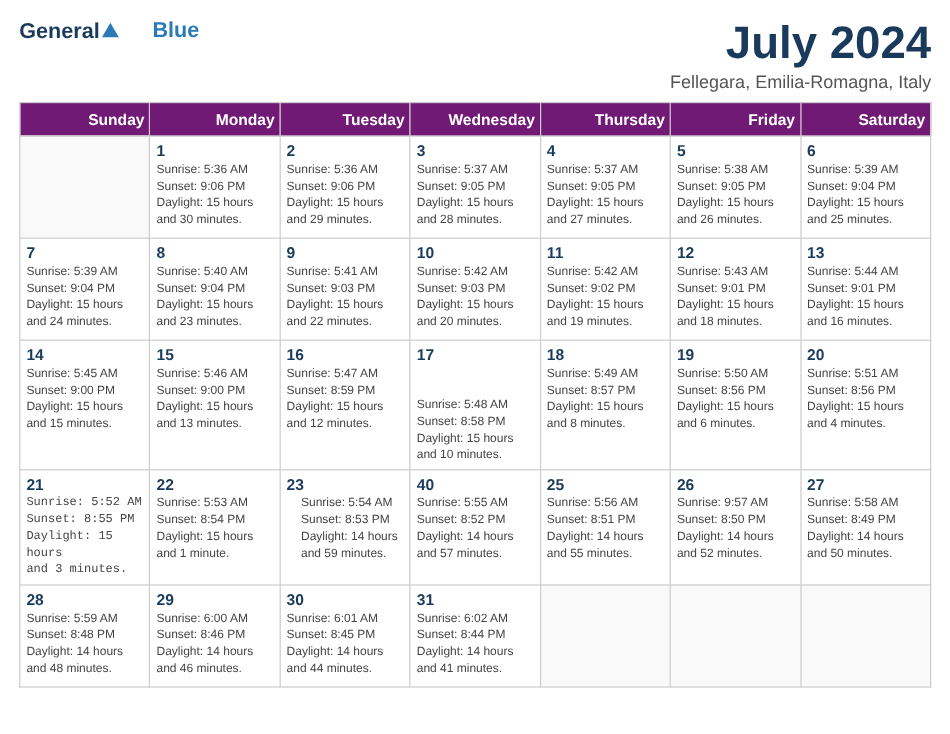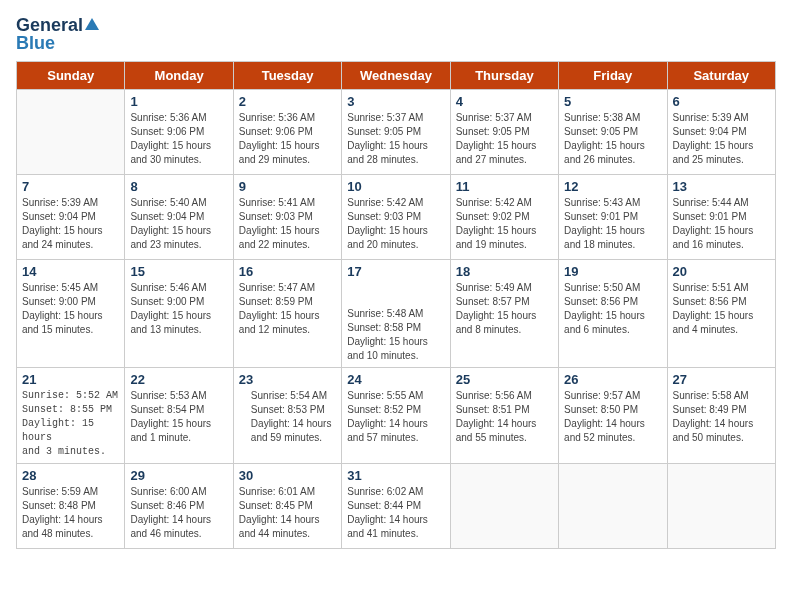--- a/index.html
+++ b/index.html
@@ -41,26 +41,26 @@
       font-size: 15px;
       color: #555;
       margin-top: 2px;
     }
     .calendar-table {
       width: 100%;
       border-collapse: collapse;
       margin-top: 8px;
     }
     .calendar-table th {
-      background: #c2410c;
+      background: #701a75;
       color: #fff;
       font-size: 13px;
       font-weight: bold;
       padding: 6px 4px;
-      text-align: center;
+      text-align: right;
       border: 1px solid #ccc;
     }
     .calendar-table td {
       border: 1px solid #ccc;
       vertical-align: top;
       padding: 4px 5px;
       font-size: 10.5px;
       color: #333;
       width: 14.28%;
       height: 85px;
@@ -74,21 +74,22 @@
     .day-info {
       font-size: 10px;
       color: #444;
       line-height: 1.4;
     }
     .empty-cell {
       background: #f9f9f9;
     }
     .logo-container {
       display: flex;
-      flex-direction: column;
+      flex-direction: row;
+      gap: 28px;
     }
     .logo-row1 {
       display: flex;
       align-items: center;
     }
     .triangle {
       display: inline-block;
       width: 0;
       height: 0;
       border-left: 7px solid transparent;
@@ -104,20 +105,24 @@
 <div class="header">
   <div class="logo-container">
     <div class="logo-row1">
       <span class="logo-general">General</span>
       <span class="triangle"></span>
     </div>
     <div>
       <span class="logo-blue">Blue</span>
     </div>
   </div>
+  <div class="title-block">
+    <div class="month-title">July 2024</div>
+    <div class="location-title">Fellegara, Emilia-Romagna, Italy</div>
+  </div>
 </div>
 
 <table class="calendar-table">
   <thead>
     <tr>
     <th>Sunday</th>
         <th>Monday</th>
         <th>Tuesday</th>
         <th>Wednesday</th>
         <th>Thursday</th>
@@ -289,21 +294,21 @@
 and 1 minute.</div>
         </td>
         <td>
           <div class="day-number">23</div>
           <div class="day-info" style="white-space: pre-line; margin-left: 12px;">Sunrise: 5:54 AM
 Sunset: 8:53 PM
 Daylight: 14 hours
 and 59 minutes.</div>
         </td>
         <td>
-          <div class="day-number">24</div>
+          <div class="day-number">40</div>
           <div class="day-info" style="white-space: pre-line;">Sunrise: 5:55 AM
 Sunset: 8:52 PM
 Daylight: 14 hours
 and 57 minutes.</div>
         </td>
         <td>
           <div class="day-number">25</div>
           <div class="day-info" style="white-space: pre-line;">Sunrise: 5:56 AM
 Sunset: 8:51 PM
 Daylight: 14 hours

